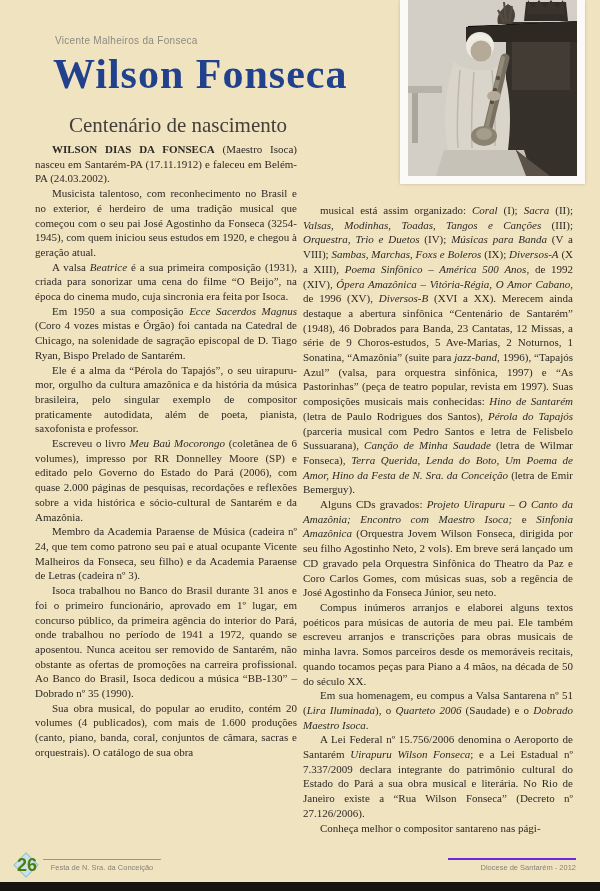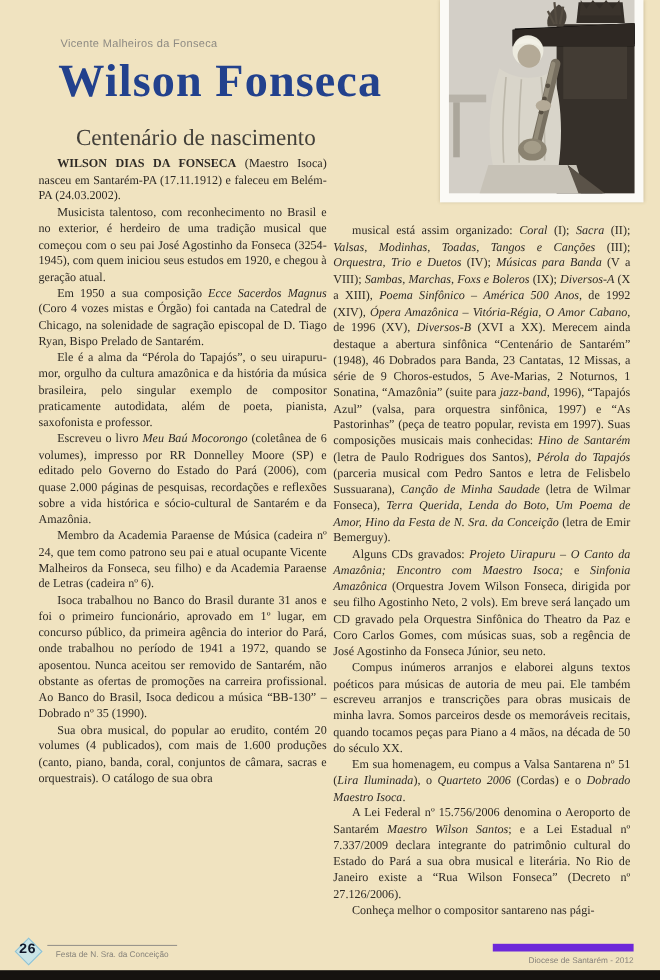--- a/index.html
+++ b/index.html
@@ -44,30 +44,30 @@
   .footer-left{
     position:absolute; left:14px; top:853px; display:flex; align-items:flex-start; gap:5px;
   }
   .badge{position:relative; width:24px; height:24px; flex:0 0 auto;}
   .badge .diamond{
     position:absolute; left:3px; top:3px; width:16px; height:16px;
     transform:rotate(45deg); background:rgba(195,228,236,.85); border:1px solid #8fc2d2;
   }
   .badge .num{
     position:absolute; left:3px; top:2px;
-    font-family:Liberation Mono, monospace; font-weight:bold; font-size:13px; color:#0f172a;
+    font-family:Liberation Sans, sans-serif; font-weight:bold; font-size:18px; color:#4d7c0f;
   }
   .caption{
     font-family:"Liberation Sans", sans-serif; font-size:7.5px; color:#87837a;
     border-top:1px solid #9a968c; padding-top:3px; margin-top:6px; min-width:118px;text-align:center;
   }
   .footer-right{
     position:absolute; right:24px; top:858px; text-align:right;
     font-family:"Liberation Sans", sans-serif; font-size:7.5px; color:#87837a;
-    border-top:7px solid #6d28d9; padding-top:3px; width:128px;
+    border-top:2px solid #6d28d9; padding-top:3px; width:128px;
   }
   .bottom-bar{
     position:absolute; left:0; bottom:0; width:100%; height:9px; background:#161310;
   }
 </style>
 </head>
 <body>
 
 <div class="page">
 
@@ -114,33 +114,34 @@
 
       <path d="M36 150 L116 150 L124 176 L28 176 Z" fill="#c7c2b7"></path>
       <path d="M108 150 L140 176 L120 176 Z" fill="#57504 Greg"></path>
       <path d="M108 150 L142 176 L118 176 Z" fill="#5a5248"></path>
     </svg>
   </figure>
 
   <div class="col col-left">
       <p><b>WILSON DIAS DA FONSECA</b><span> (Maestro Isoca) nasceu em Santarém-PA (17.11.1912) e faleceu em Belém-PA (24.03.2002).</span></p>
       <p><span>Musicista talentoso, com reconhecimento no Brasil e no exterior, é herdeiro de uma tradição musical que começou com o seu pai José Agostinho da Fonseca (3254-1945), com quem iniciou seus estudos em 1920, e chegou à geração atual.</span></p>
+      <p><span>A valsa </span><i>Beatrice</i><span> é a sua primeira composição (1931), criada para sonorizar uma cena do filme “O Beijo”, na época do cinema mudo, cuja sincronia era feita por Isoca.</span></p>
       <p><span>Em 1950 a sua composição </span><i>Ecce Sacerdos Magnus</i><span> (Coro 4 vozes mistas e Órgão) foi cantada na Catedral de Chicago, na solenidade de sagração episcopal de D. Tiago Ryan, Bispo Prelado de Santarém.</span></p>
       <p><span>Ele é a alma da “Pérola do Tapajós”, o seu uirapuru-mor, orgulho da cultura amazônica e da história da música brasileira, pelo singular exemplo de compositor praticamente autodidata, além de poeta, pianista, saxofonista e professor.</span></p>
       <p><span>Escreveu o livro </span><i>Meu Baú Mocorongo</i><span> (coletânea de 6 volumes), impresso por RR Donnelley Moore (SP) e editado pelo Governo do Estado do Pará (2006), com quase 2.000 páginas de pesquisas, recordações e reflexões sobre a vida histórica e sócio-cultural de Santarém e da Amazônia.</span></p>
-      <p><span>Membro da Academia Paraense de Música (cadeira nº 24, que tem como patrono seu pai e atual ocupante Vicente Malheiros da Fonseca, seu filho) e da Academia Paraense de Letras (cadeira nº 6).</span></p>
+      <p><span>Membro da Academia Paraense de Música (cadeira nº 24, que tem como patrono seu pai e atual ocupante Vicente Malheiros da Fonseca, seu filho) e da Academia Paraense de Letras (cadeira nº 3).</span></p>
       <p><span>Isoca trabalhou no Banco do Brasil durante 31 anos e foi o primeiro funcionário, aprovado em 1º lugar, em concurso público, da primeira agência do interior do Pará, onde trabalhou no período de 1941 a 1972, quando se aposentou. Nunca aceitou ser removido de Santarém, não obstante as ofertas de promoções na carreira profissional. Ao Banco do Brasil, Isoca dedicou a música “BB-130” – Dobrado nº 35 (1990).</span></p>
       <p><span>Sua obra musical, do popular ao erudito, contém 20 volumes (4 publicados), com mais de 1.600 produções (canto, piano, banda, coral, conjuntos de câmara, sacras e orquestrais). O catálogo de sua obra</span></p>
     </div>
   <div class="col col-right">
       <p><span>musical está assim organizado: </span><i>Coral</i><span> (I); </span><i>Sacra</i><span> (II); </span><i>Valsas, Modinhas, Toadas, Tangos e Canções</i><span> (III); </span><i>Orquestra, Trio e Duetos</i><span> (IV); </span><i>Músicas para Banda</i><span> (V a VIII); </span><i>Sambas, Marchas, Foxs e Boleros</i><span> (IX); </span><i>Diversos-A</i><span> (X a XIII), </span><i>Poema Sinfônico – América 500 Anos</i><span>, de 1992 (XIV), </span><i>Ópera Amazônica – Vitória-Régia, O Amor Cabano</i><span>, de 1996 (XV), </span><i>Diversos-B</i><span> (XVI a XX). Merecem ainda destaque a abertura sinfônica “Centenário de Santarém” (1948), 46 Dobrados para Banda, 23 Cantatas, 12 Missas, a série de 9 Choros-estudos, 5 Ave-Marias, 2 Noturnos, 1 Sonatina, “Amazônia” (suite para </span><i>jazz-band</i><span>, 1996), “Tapajós Azul” (valsa, para orquestra sinfônica, 1997) e “As Pastorinhas” (peça de teatro popular, revista em 1997). Suas composições musicais mais conhecidas: </span><i>Hino de Santarém</i><span> (letra de Paulo Rodrigues dos Santos), </span><i>Pérola do Tapajós</i><span> (parceria musical com Pedro Santos e letra de Felisbelo Sussuarana), </span><i>Canção de Minha Saudade</i><span> (letra de Wilmar Fonseca), </span><i>Terra Querida, Lenda do Boto, Um Poema de Amor, Hino da Festa de N. Sra. da Conceição</i><span> (letra de Emir Bemerguy).</span></p>
       <p><span>Alguns CDs gravados: </span><i>Projeto Uirapuru – O Canto da Amazônia; Encontro com Maestro Isoca;</i><span> e </span><i>Sinfonia Amazônica</i><span> (Orquestra Jovem Wilson Fonseca, dirigida por seu filho Agostinho Neto, 2 vols). Em breve será lançado um CD gravado pela Orquestra Sinfônica do Theatro da Paz e Coro Carlos Gomes, com músicas suas, sob a regência de José Agostinho da Fonseca Júnior, seu neto.</span></p>
       <p><span>Compus inúmeros arranjos e elaborei alguns textos poéticos para músicas de autoria de meu pai. Ele também escreveu arranjos e transcrições para obras musicais de minha lavra. Somos parceiros desde os memoráveis recitais, quando tocamos peças para Piano a 4 mãos, na década de 50 do século XX.</span></p>
-      <p><span>Em sua homenagem, eu compus a Valsa Santarena nº 51 (</span><i>Lira Iluminada</i><span>), o </span><i>Quarteto 2006</i><span> (Cordas) e o </span><i>Dobrado Maestro Isoca</i><span>.</span></p>
-      <p><span>A Lei Federal nº 15.756/2006 denomina o Aeroporto de Santarém </span><i>Maestro Wilson Santos</i><span>; e a Lei Estadual nº 7.337/2009 declara integrante do patrimônio cultural do Estado do Pará a sua obra musical e literária. No Rio de Janeiro existe a “Rua Wilson Fonseca” (Decreto nº 27.126/2006).</span></p>
+      <p><span>Em sua homenagem, eu compus a Valsa Santarena nº 51 (</span><i>Lira Iluminada</i><span>), o </span><i>Quarteto 2006</i><span> (Saudade) e o </span><i>Dobrado Maestro Isoca</i><span>.</span></p>
+      <p><span>A Lei Federal nº 15.756/2006 denomina o Aeroporto de Santarém </span><i>Uirapuru Wilson Fonseca</i><span>; e a Lei Estadual nº 7.337/2009 declara integrante do patrimônio cultural do Estado do Pará a sua obra musical e literária. No Rio de Janeiro existe a “Rua Wilson Fonseca” (Decreto nº 27.126/2006).</span></p>
       <p><span>Conheça melhor o compositor santareno nas pági-</span></p>
     </div>
 
   <div class="footer-left">
     <span class="badge">
       <span class="diamond"></span>
       <span class="num">26</span>
     </span>
     <span class="caption">Festa de N. Sra. da Conceição</span>
   </div>

